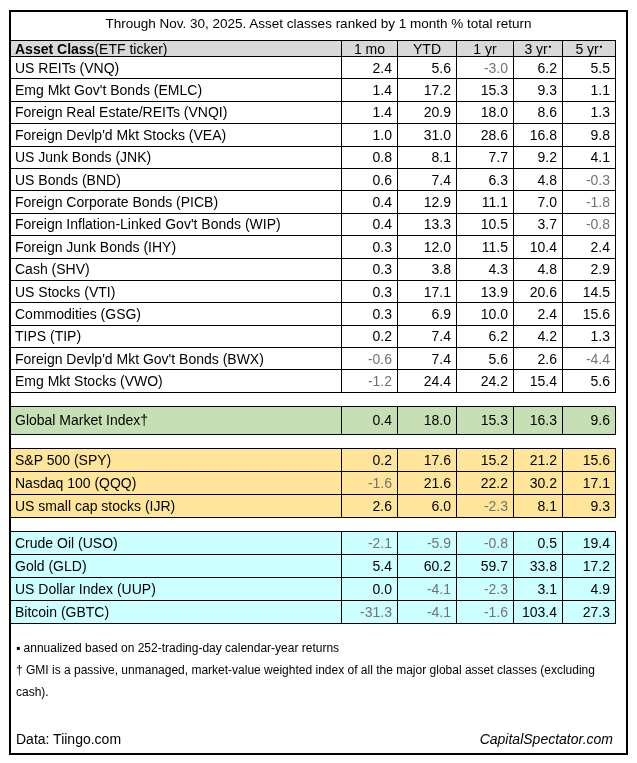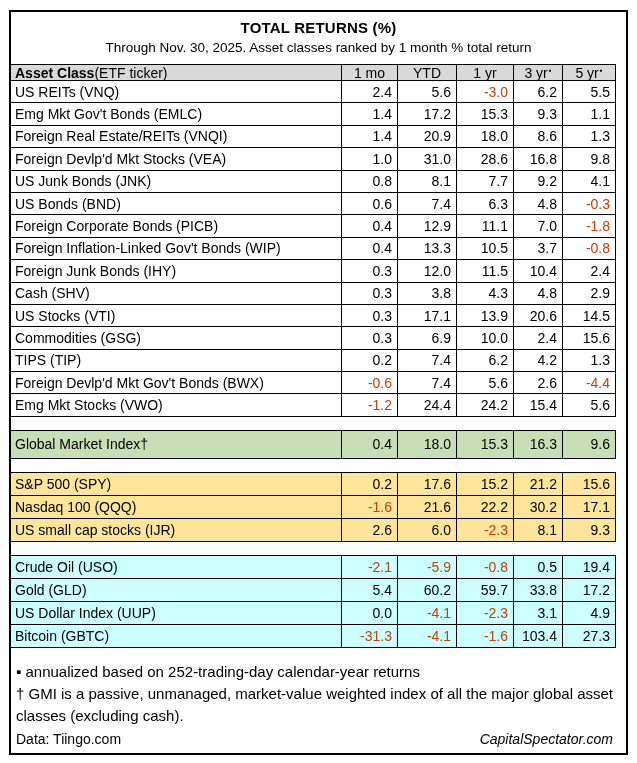--- a/index.html
+++ b/index.html
@@ -17,43 +17,42 @@
 
   .box{width:605px;border-right:1px solid #000;box-sizing:border-box;border-top:1px solid #000;}
   .tr{display:flex;border-bottom:1px solid #000;height:22.4px;box-sizing:border-box;font-size:14px;}
   .tr.thead{height:16px;background:#d9d9d9;font-size:14px;}
   .td{box-sizing:border-box;display:flex;align-items:center;overflow:hidden;white-space:nowrap;}
   .td.name{flex:1;padding-left:4px;justify-content:flex-start;}
   .td.num{justify-content:flex-end;padding-right:5px;border-left:1px solid #000;}
   .td.hc{justify-content:center;padding-right:0;}
   .c1{width:56px;}.c2{width:59px;}.c3{width:57px;}.c4{width:49px;}.c5{width:53px;}
   .b{font-weight:bold;}
-  .neg{color:#c2410c;}
+  .neg{color:#737373;}
   sup.sq{font-size:8px;line-height:0;margin-left:1px;position:relative;top:-2px;}
 
   #gmi-box{margin-top:13px;}
   #gmi-box .tr{height:28px;background:#c6dfb4;}
   #benchmark-box{margin-top:13px;}
   #benchmark-box .tr{height:23px;background:#ffe599;}
   #alt-box{margin-top:13px;}
   #alt-box .tr{height:23px;background:#ccffff;}
 
-  .fnotes{margin-top:13px;padding-left:5px;padding-right:10px;font-size:15px;line-height:22px;}
+  .fnotes{margin-top:13px;padding-left:5px;padding-right:10px;font-size:12px;line-height:22px;}
   .footer{
     position:absolute;left:5px;right:13px;bottom:6px;
     display:flex;justify-content:space-between;align-items:baseline;font-size:14px;
   }
   .footer .brand{font-style:italic;text-align:right;}
 </style>
 </head>
 <body>
 
 <div class="frame">
 
-  <div class="title">TOTAL RETURNS (%)</div>
   <div class="subtitle">Through Nov. 30, 2025. Asset classes ranked by 1 month % total return</div>
 
   <div class="box" id="main-box">
     <div class="tr thead">
       <div class="td name">
           <span class="b">Asset Class</span>
           <span> (ETF ticker)</span>
         </div>
       <div class="td num hc c1">1 mo</div>
       <div class="td num hc c2">YTD</div>

